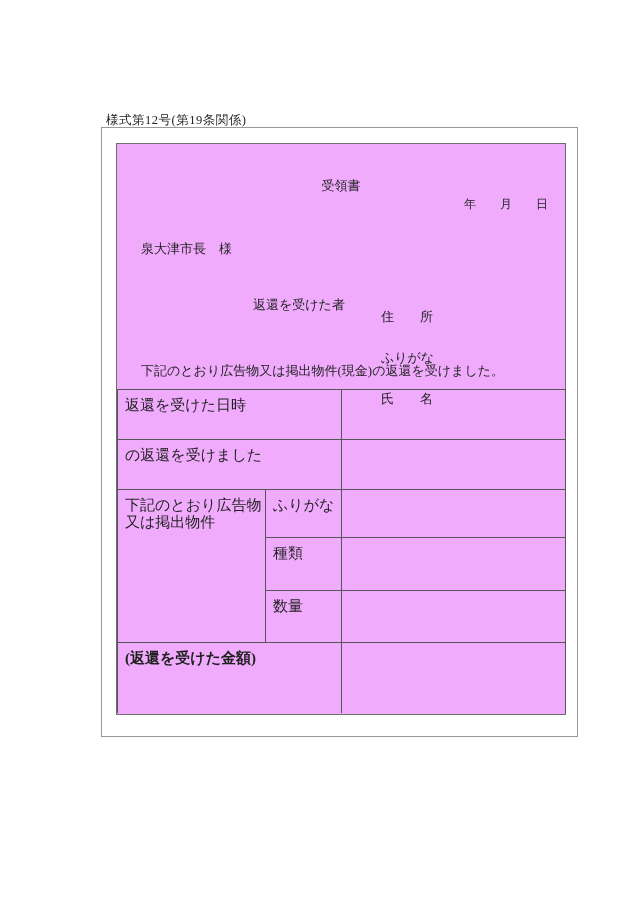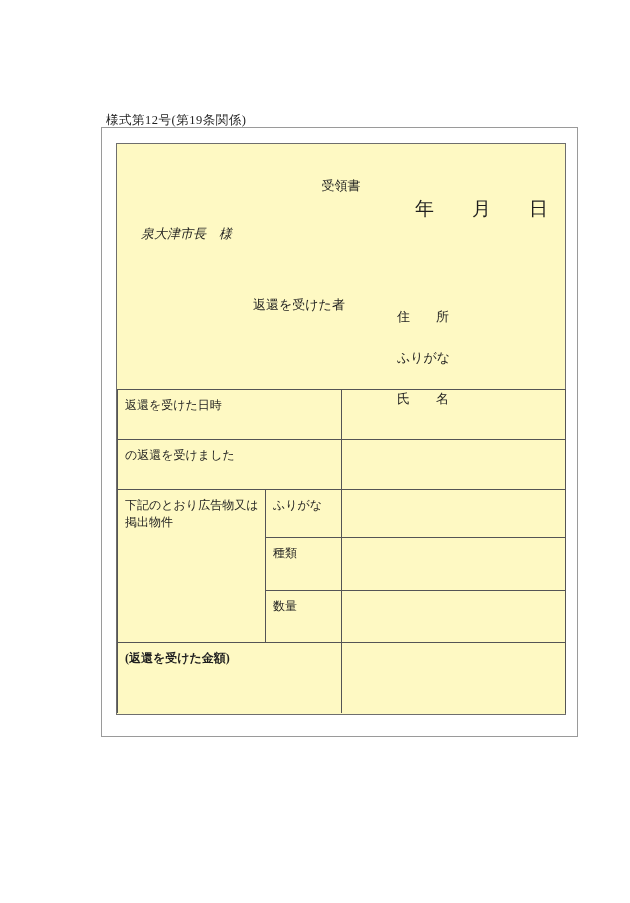--- a/index.html
+++ b/index.html
@@ -30,57 +30,55 @@
     border: 1px solid #9a9a9a;
     background: #ffffff;
   }
   .inner-box {
     position: absolute;
     left: 92px;
     top: 119px;
     width: 450px;
     height: 572px;
     border: 1px solid #6e6e6e;
-    background: #fef9c3;
+    background: #f0abfc;
   }
   .doc-title {
     position: absolute;
     left: 0;
     top: 21px;
     width: 100%;
     text-align: center;
     font-size: 13px;
     white-space: pre;
   }
   .date-line {
     position: absolute;
     top: 40px;
     right: 5px;
-    font-size: 19px;
+    font-size: 12px;
     white-space: pre;
   }
   .addressee {
     position: absolute;
     left: 12px;
-    top: 69px;
+    top: 84px;
     font-size: 13px;
     white-space: pre;
-    font-style: italic;
   }
   .recipient {
     position: absolute;
     left: 112px;
     top: 128px;
     display: flex;
     align-items: flex-start;
     font-size: 13px;
   }
   .recipient-label {
     line-height: 17px;
-    margin-right: 16px;
     white-space: pre;
   }
   .recipient-fields span {
     display: block;
     line-height: 17px;
     white-space: pre;
   }
   .statement {
     position: absolute;
     left: 12px;
@@ -92,21 +90,21 @@
     position: absolute;
     left: 0;
     top: 245px;
     width: 448px;
     border-collapse: collapse;
     table-layout: fixed;
   }
   table.form-table td {
     border: 1px solid #555555;
     vertical-align: top;
-    font-size: 12px;
+    font-size: 15px;
     line-height: 17px;
     padding: 7px 2px 0 7px;
     overflow: hidden;
   }
   td.edge-l { border-left: none; }
   td.edge-r { border-right: none; }
   tr.last-row td { border-bottom: none; }
   td.lbl-long { padding: 7px 2px 0 6px; font-size: 12px; }
   td.lbl-mid { vertical-align: middle; padding: 0 2px 0 7px; font-weight: bold; }
 </style>
@@ -129,20 +127,21 @@
 
     <div class="recipient">
       <span class="recipient-label">返還を受けた者</span>
       <span class="recipient-fields">
         <span>住　　所</span>
         <span>ふりがな</span>
         <span>氏　　名</span>
       </span>
     </div>
 
+    <div class="statement">下記のとおり広告物又は掲出物件(現金)の返還を受けました。</div>
 
     <table class="form-table">
       <colgroup>
         <col style="width:148px">
         <col style="width:76px">
         <col style="width:224px">
       </colgroup>
       <tbody>
           <tr style="height:50px">
         <td colspan="2" class="edge-l">返還を受けた日時</td>

